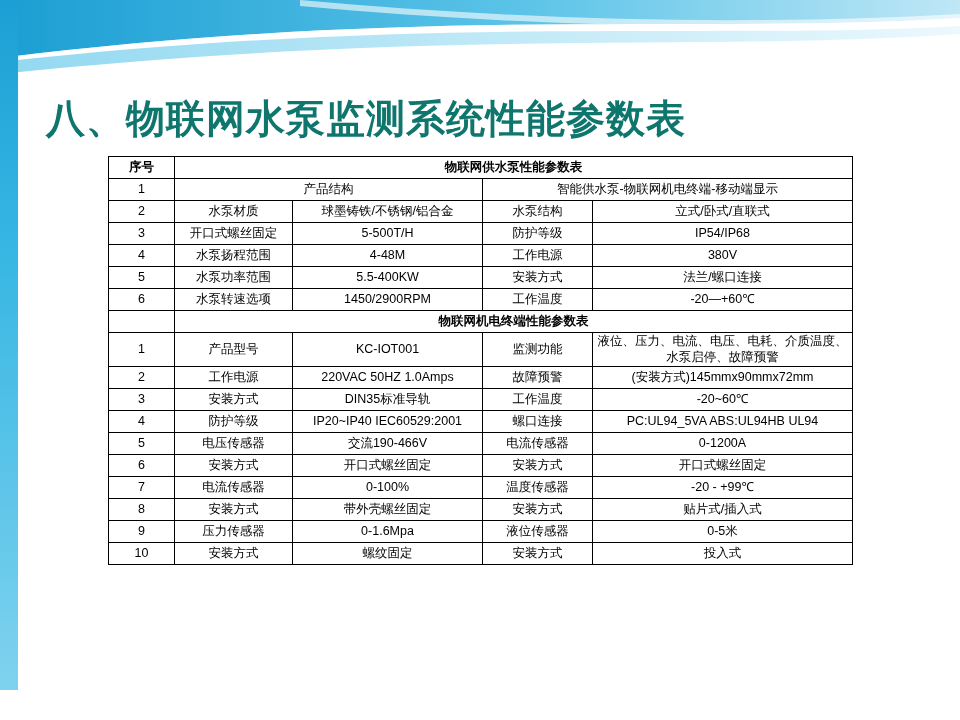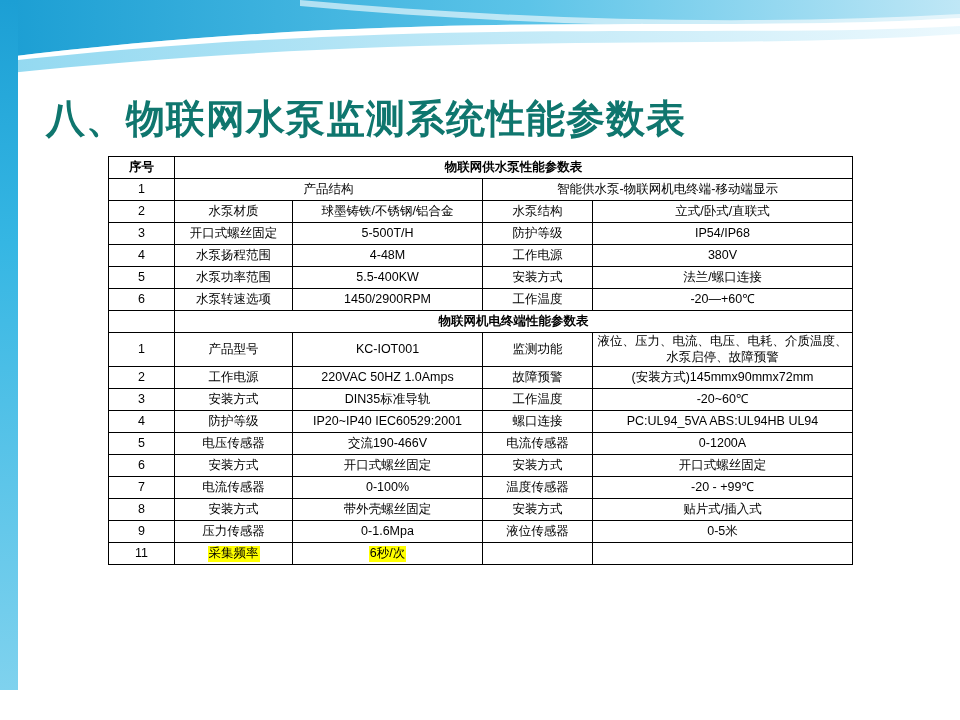--- a/index.html
+++ b/index.html
@@ -237,21 +237,21 @@
           <td class="">贴片式/插入式</td>
         </tr>
         <tr>
           <td class="">9</td>
           <td class="">压力传感器</td>
           <td class="">0-1.6Mpa</td>
           <td class="">液位传感器</td>
           <td class="">0-5米</td>
         </tr>
         <tr>
-          <td class="">11</td>
-          <td class=""><span class="hl">采集频率</span></td>
-          <td class=""><span class="hl">6秒/次</span></td>
-          <td class=""></td>
-          <td class=""></td>
+          <td class="">10</td>
+          <td class="">安装方式</td>
+          <td class="">螺纹固定</td>
+          <td class="">安装方式</td>
+          <td class="">投入式</td>
         </tr>
       </tbody>
   </table>
 </div>
 
 </body></html>

